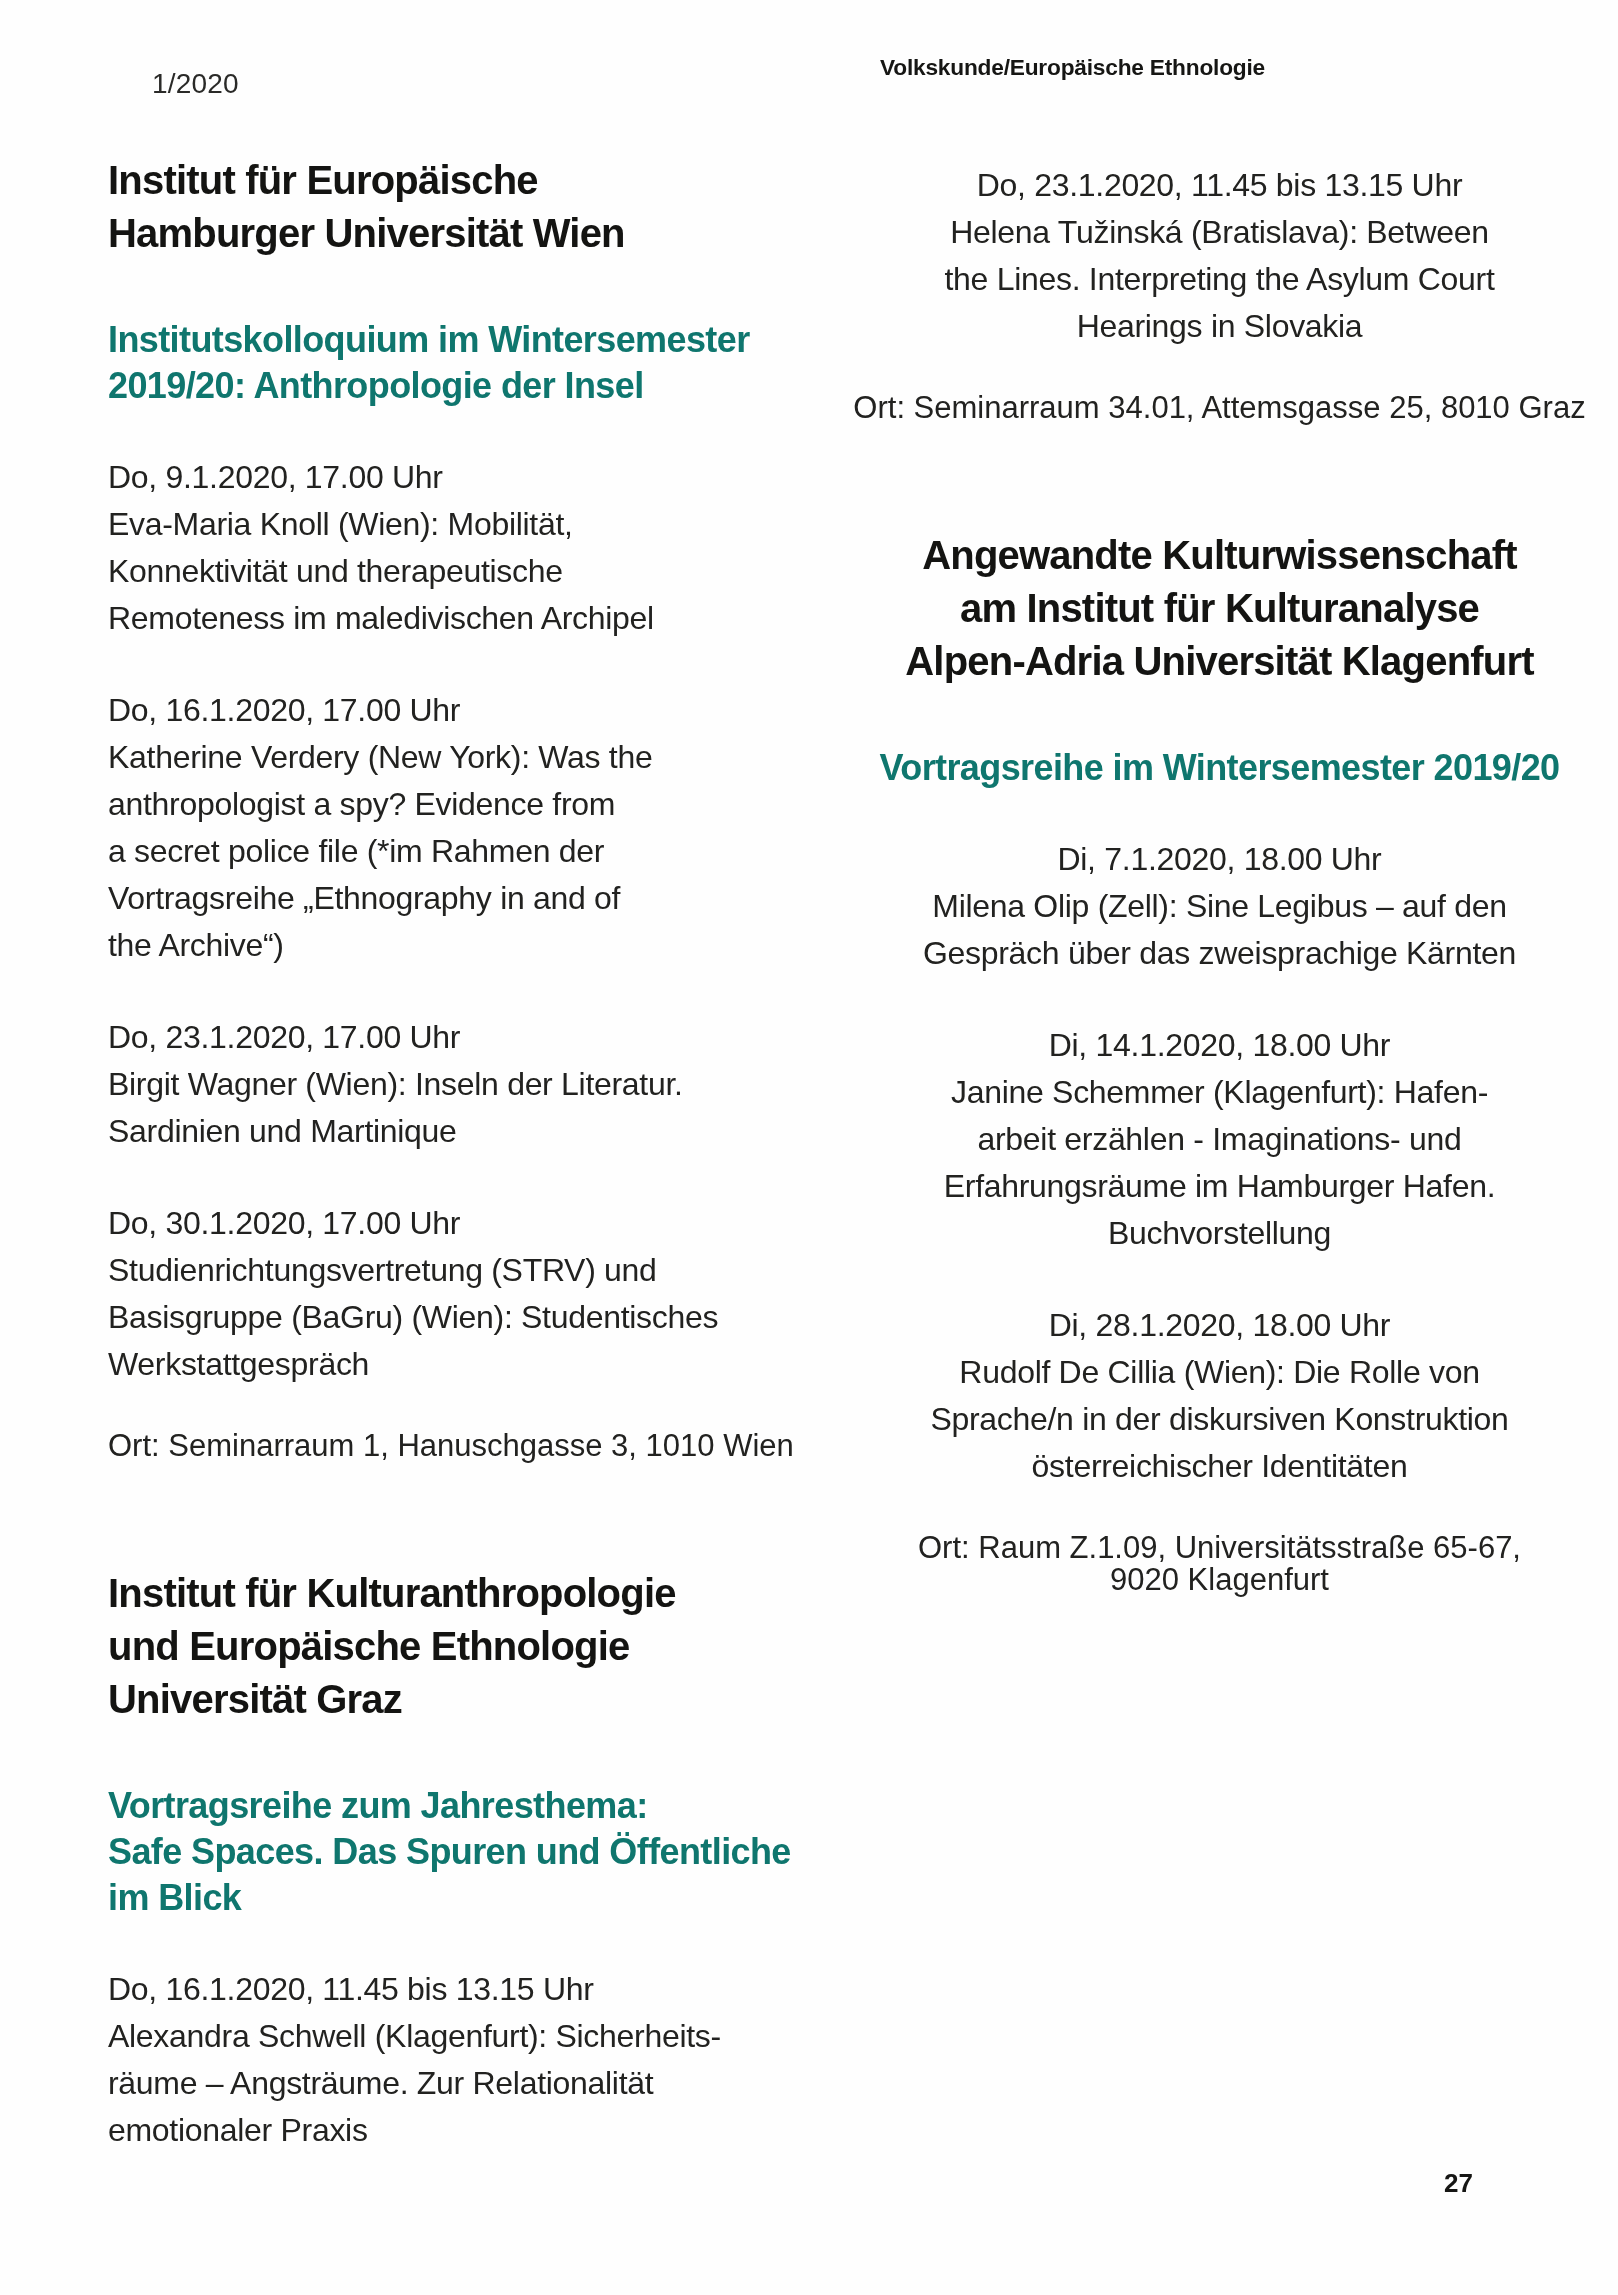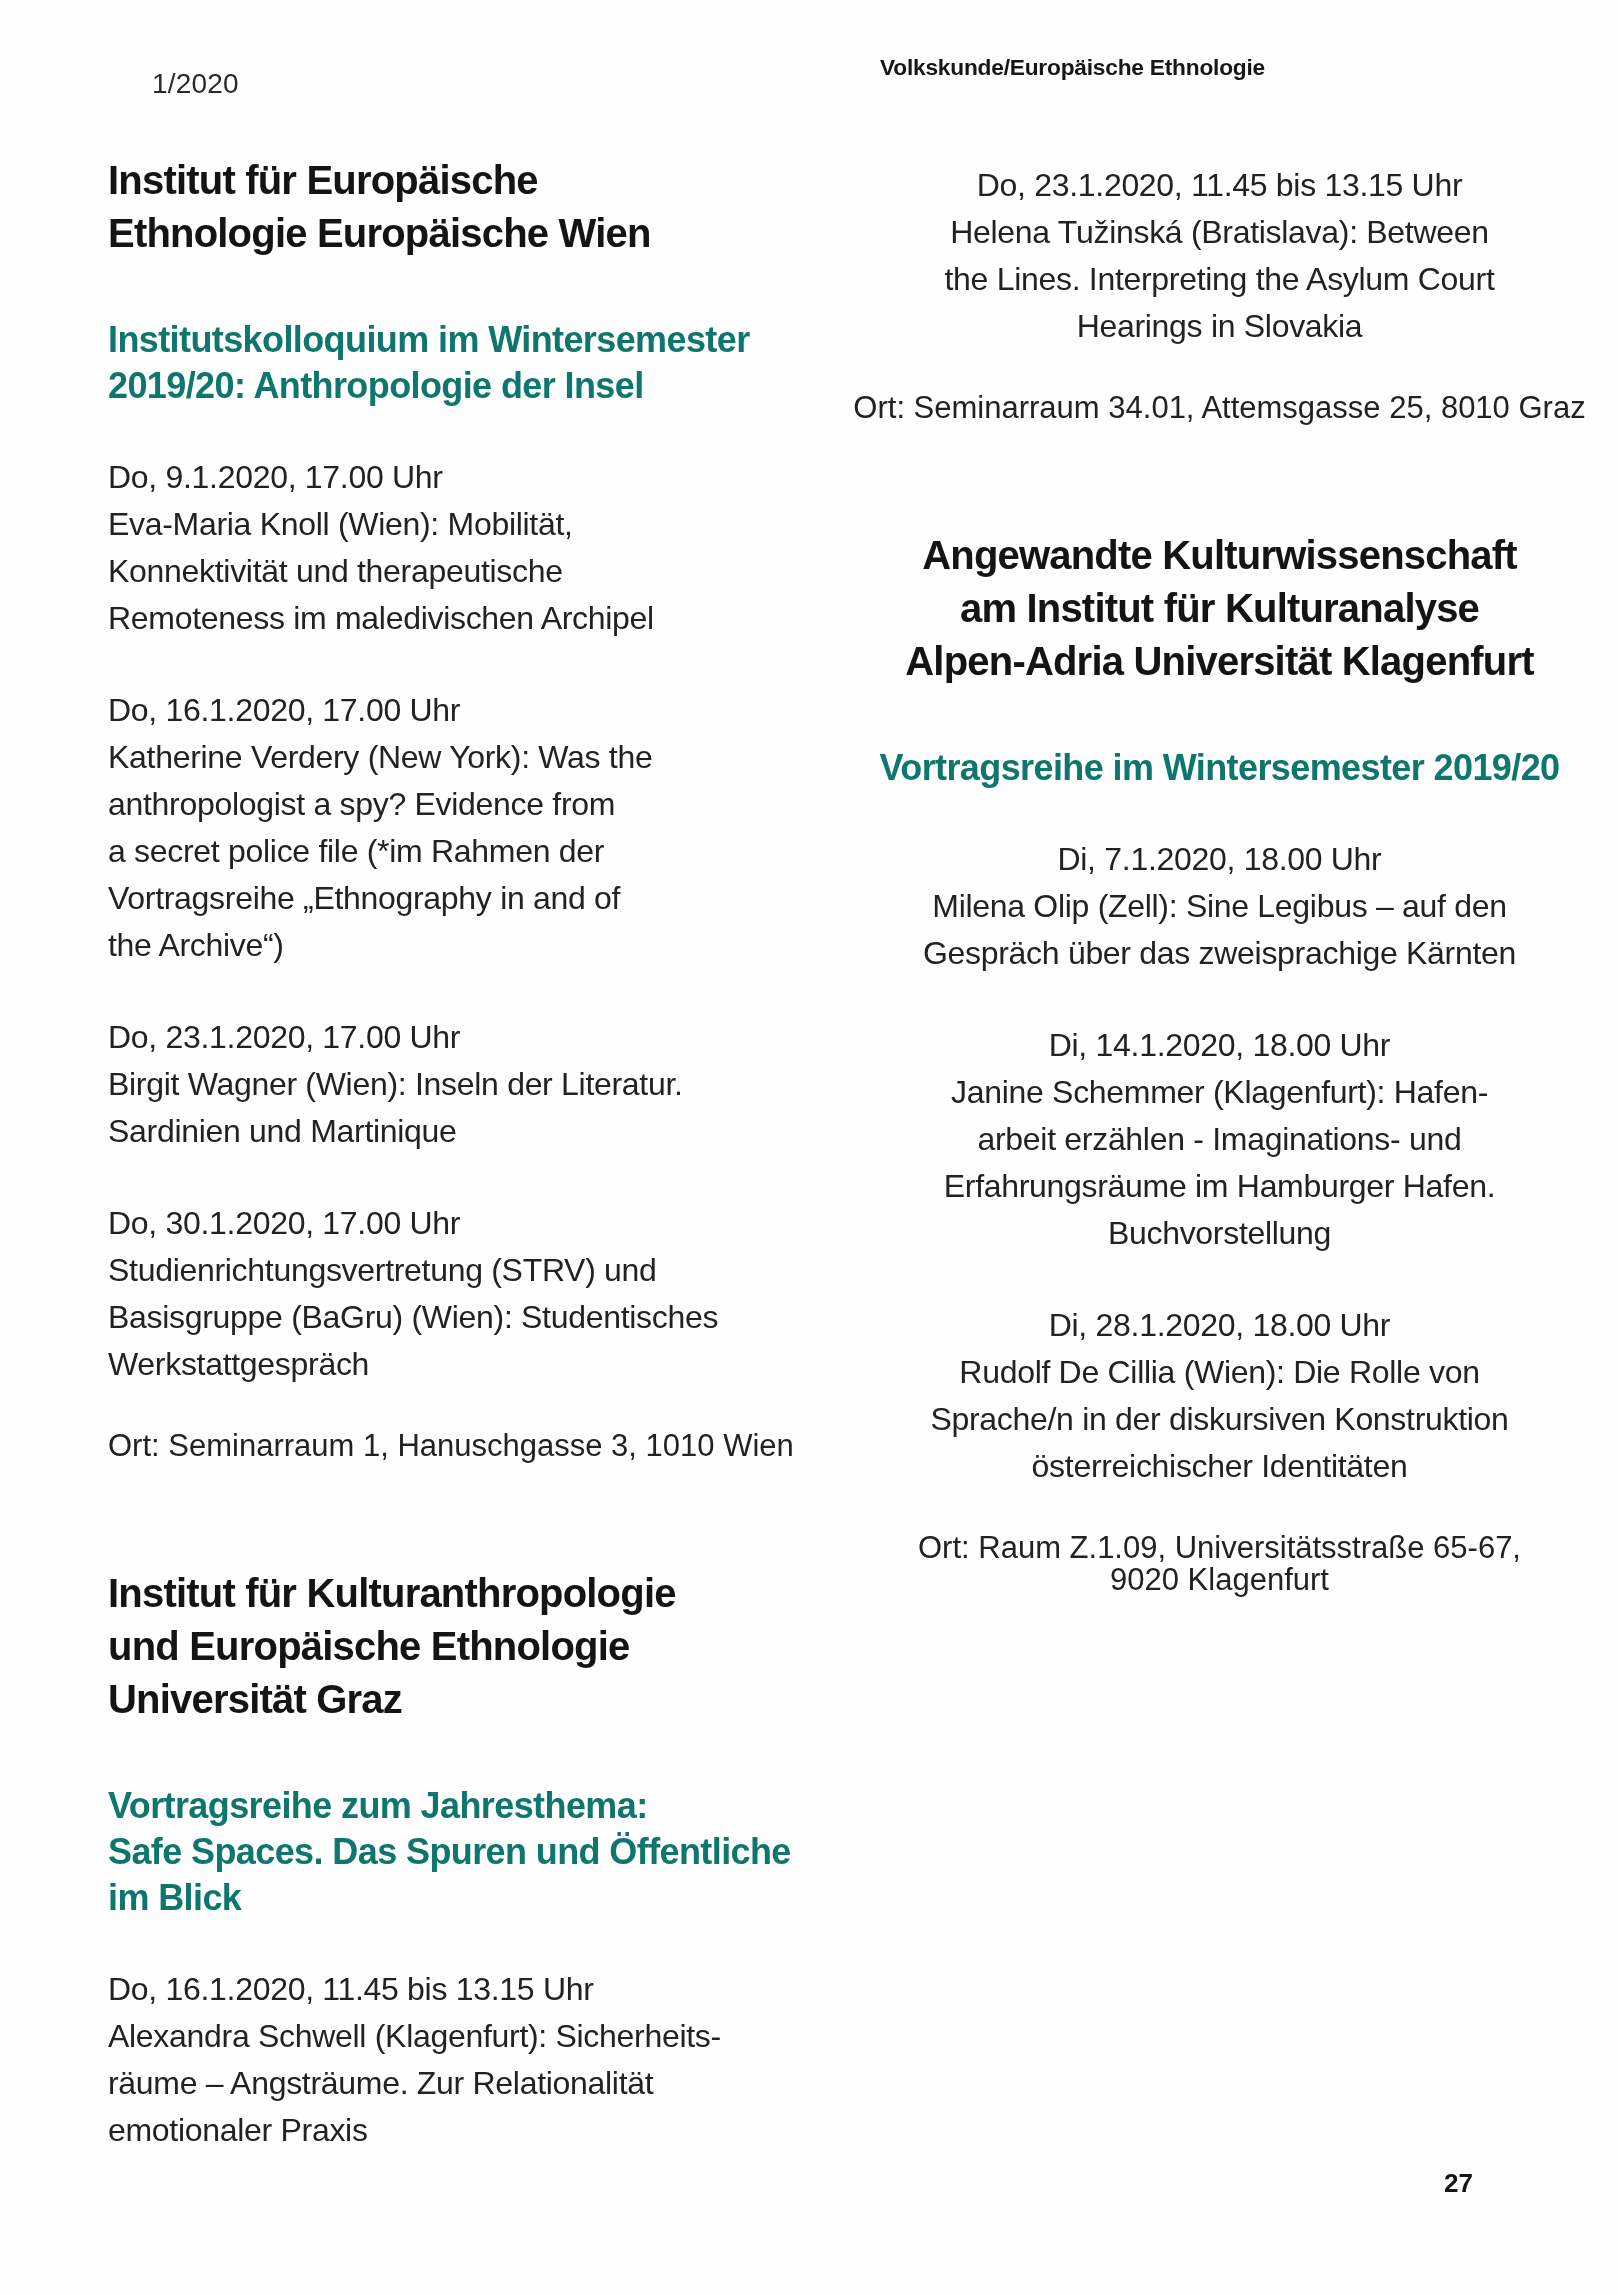--- a/index.html
+++ b/index.html
@@ -115,21 +115,21 @@
 
   <header class="page-header">
     <span class="issue">1/2020</span>
     <span class="journal">Volkskunde/Europäische Ethnologie</span>
   </header>
 
   <main>
     <section class="col col-left">
         <div class="block institute-heading">
           <div class="line">Institut für Europäische</div>
-          <div class="line">Ethnologie Europäische Wien</div>
+          <div class="line">Hamburger Universität Wien</div>
         </div>
         <div class="block series-heading">
           <div class="line">Institutskolloquium im Wintersemester</div>
           <div class="line">2019/20: Anthropologie der Insel</div>
         </div>
         <div class="block event">
           <div class="line">Do, 9.1.2020, 17.00 Uhr</div>
           <div class="line">Eva-Maria Knoll (Wien): Mobilität,</div>
           <div class="line">Konnektivität und therapeutische</div>
           <div class="line">Remoteness im maledivischen Archipel</div>

